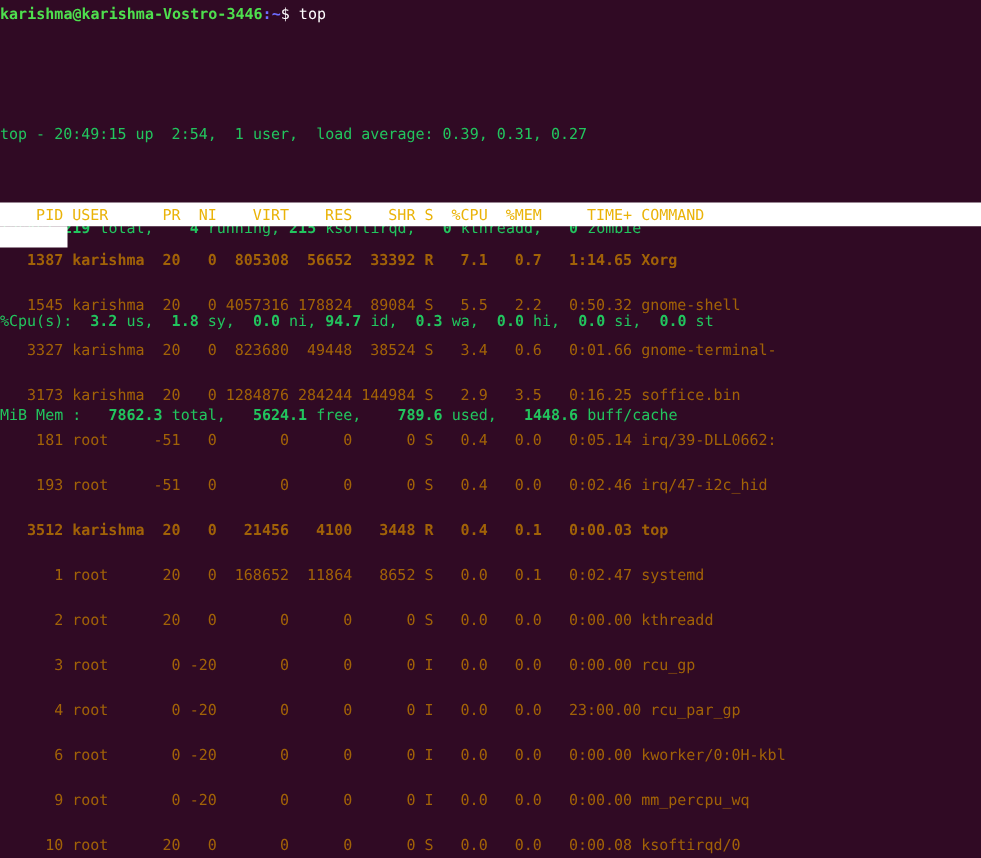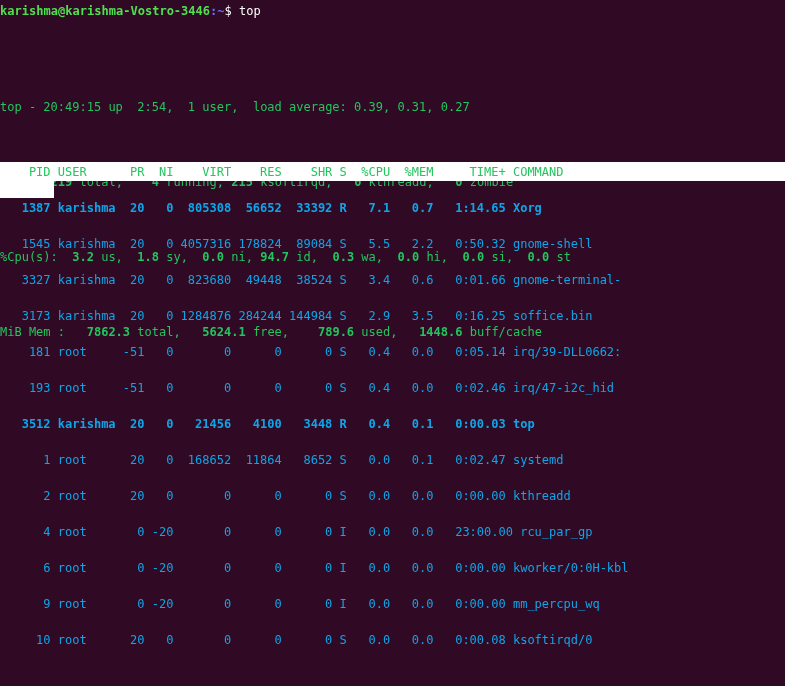--- a/index.html
+++ b/index.html
@@ -61,39 +61,39 @@
     top: 181px;
     width: 54px;
     height: 17px;
     background: #ffffff;
   }
   .hdr-text {
     position: absolute;
     left: 0;
     top: 163px;
     white-space: pre;
-    color: #22c55e;
+    color: #eab308;
     font-weight: normal;
     z-index: 2;
   }
 
   
   .rows {
     position: absolute;
     left: 0;
     top: 199px;
     width: 785px;
   }
   .prow {
     display: block;
     height: 36px;
     line-height: 18px;
     white-space: pre;
     overflow: hidden;
-    color: #0ea5e9;
+    color: #a16207;
     font-weight: normal;
   }
   .prow.bold { font-weight: bold; }
 </style>
 </head>
 <body>
 
 <div id="terminal">
 
   <div class="prompt-line"><span class="c-green">karishma@karishma-Vostro-3446</span><span class="c-blue">:</span><span class="c-blue">~</span><span class="c-white">$</span><span class="c-white"> </span><span class="c-white">top</span></div>
@@ -118,19 +118,20 @@
   <div class="rows">
       <div class="prow bold">   1387 karishma  20   0  805308  56652  33392 R   7.1   0.7   1:14.65 Xorg</div>
       <div class="prow">   1545 karishma  20   0 4057316 178824  89084 S   5.5   2.2   0:50.32 gnome-shell</div>
       <div class="prow">   3327 karishma  20   0  823680  49448  38524 S   3.4   0.6   0:01.66 gnome-terminal-</div>
       <div class="prow">   3173 karishma  20   0 1284876 284244 144984 S   2.9   3.5   0:16.25 soffice.bin</div>
       <div class="prow">    181 root     -51   0       0      0      0 S   0.4   0.0   0:05.14 irq/39-DLL0662:</div>
       <div class="prow">    193 root     -51   0       0      0      0 S   0.4   0.0   0:02.46 irq/47-i2c_hid</div>
       <div class="prow bold">   3512 karishma  20   0   21456   4100   3448 R   0.4   0.1   0:00.03 top</div>
       <div class="prow">      1 root      20   0  168652  11864   8652 S   0.0   0.1   0:02.47 systemd</div>
       <div class="prow">      2 root      20   0       0      0      0 S   0.0   0.0   0:00.00 kthreadd</div>
+      <div class="prow">      3 root       0 -20       0      0      0 I   0.0   0.0   0:00.00 rcu_gp</div>
       <div class="prow">      4 root       0 -20       0      0      0 I   0.0   0.0   23:00.00 rcu_par_gp</div>
       <div class="prow">      6 root       0 -20       0      0      0 I   0.0   0.0   0:00.00 kworker/0:0H-kbl</div>
       <div class="prow">      9 root       0 -20       0      0      0 I   0.0   0.0   0:00.00 mm_percpu_wq</div>
       <div class="prow">     10 root      20   0       0      0      0 S   0.0   0.0   0:00.08 ksoftirqd/0</div>
     </div>
 
 </div>
 
 </body></html>

